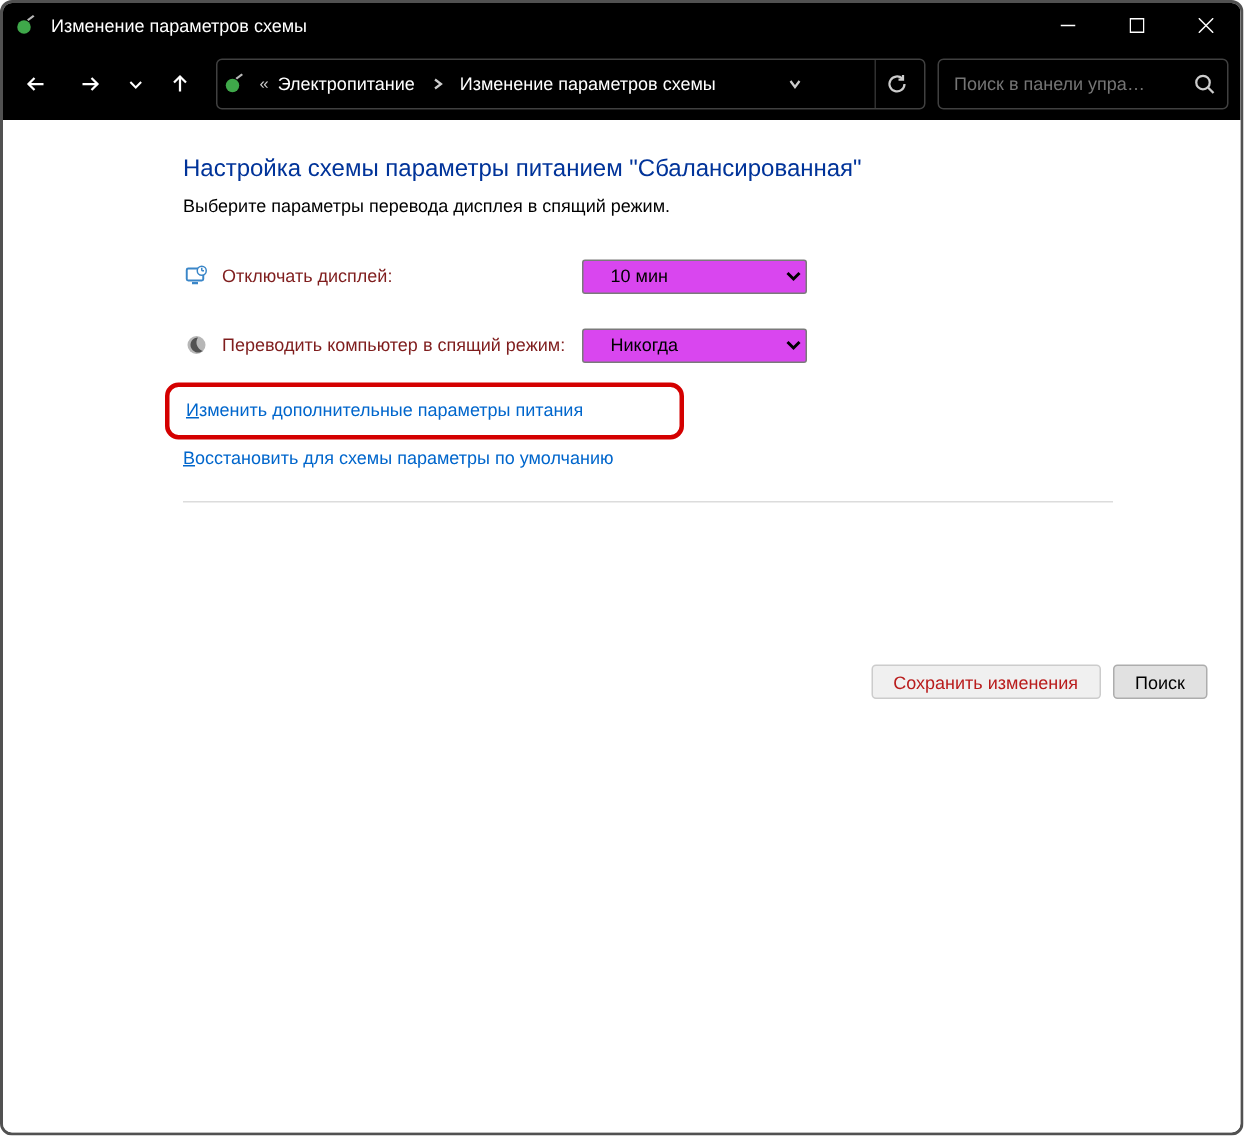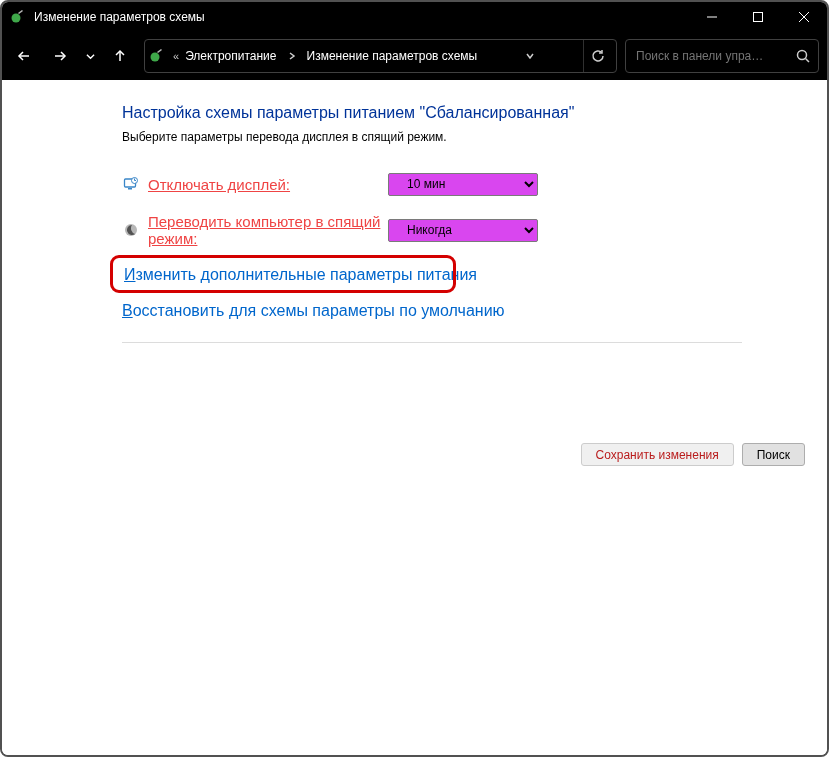--- a/index.html
+++ b/index.html
@@ -31,23 +31,23 @@
 .searchbox input { flex:1; background:transparent; border:none; outline:none; color:#aaa; font-size:12px;}
 .searchbox svg { width:14px; height:14px; stroke:#ccc; fill:none; stroke-width:1.5;}
 
 
 .content { flex:1; background:#fff; padding:24px 40px 0 120px; box-sizing:border-box; position:relative; }
 .heading { color:#003399; font-size:16px; font-weight:400; margin-bottom:8px; }
 .subtext { color:#000; font-size:12px; margin-bottom:26px; }
 .settings-row { display:flex; align-items:center; height:28px; margin-bottom:18px; }
 .settings-row .row-icon { width:18px; height:18px; margin-right:8px; display:flex; align-items:center; justify-content:center;}
 .settings-row .row-icon svg { width:16px; height:16px; }
-.settings-row .row-label { width:240px; font-size:15px; color:#ef4444;text-decoration:underline; }
+.settings-row .row-label { width:240px; font-size:12px; color:#7f1d1d; }
 .settings-row select { width:150px; height:23px; font-size:12px; border:1px solid #7a7a7a; border-radius:2px; background:#d946ef; padding:1px 14px;}
-.link-block { margin-top:16px; font-size:16px;}
+.link-block { margin-top:16px; font-size:12px;}
 .link { color:#0066cc; text-decoration:none; display:inline-block;}
 .link .u { text-decoration:underline; }
 .link::first-letter { }
 .link-first { display:inline-block; padding:4px 2px;}
 .link-wrap { position:relative; display:inline-block; }
 .highlight { position:absolute; border:3px solid #d40000; border-radius:9px; pointer-events:none; left:-12px; top:-7px; width:340px; height:32px;}
 .restore-link { margin-top:14px; }
 
 
 .footer { position:absolute; right:22px; top:363px; display:flex; gap:8px; width:auto; }

